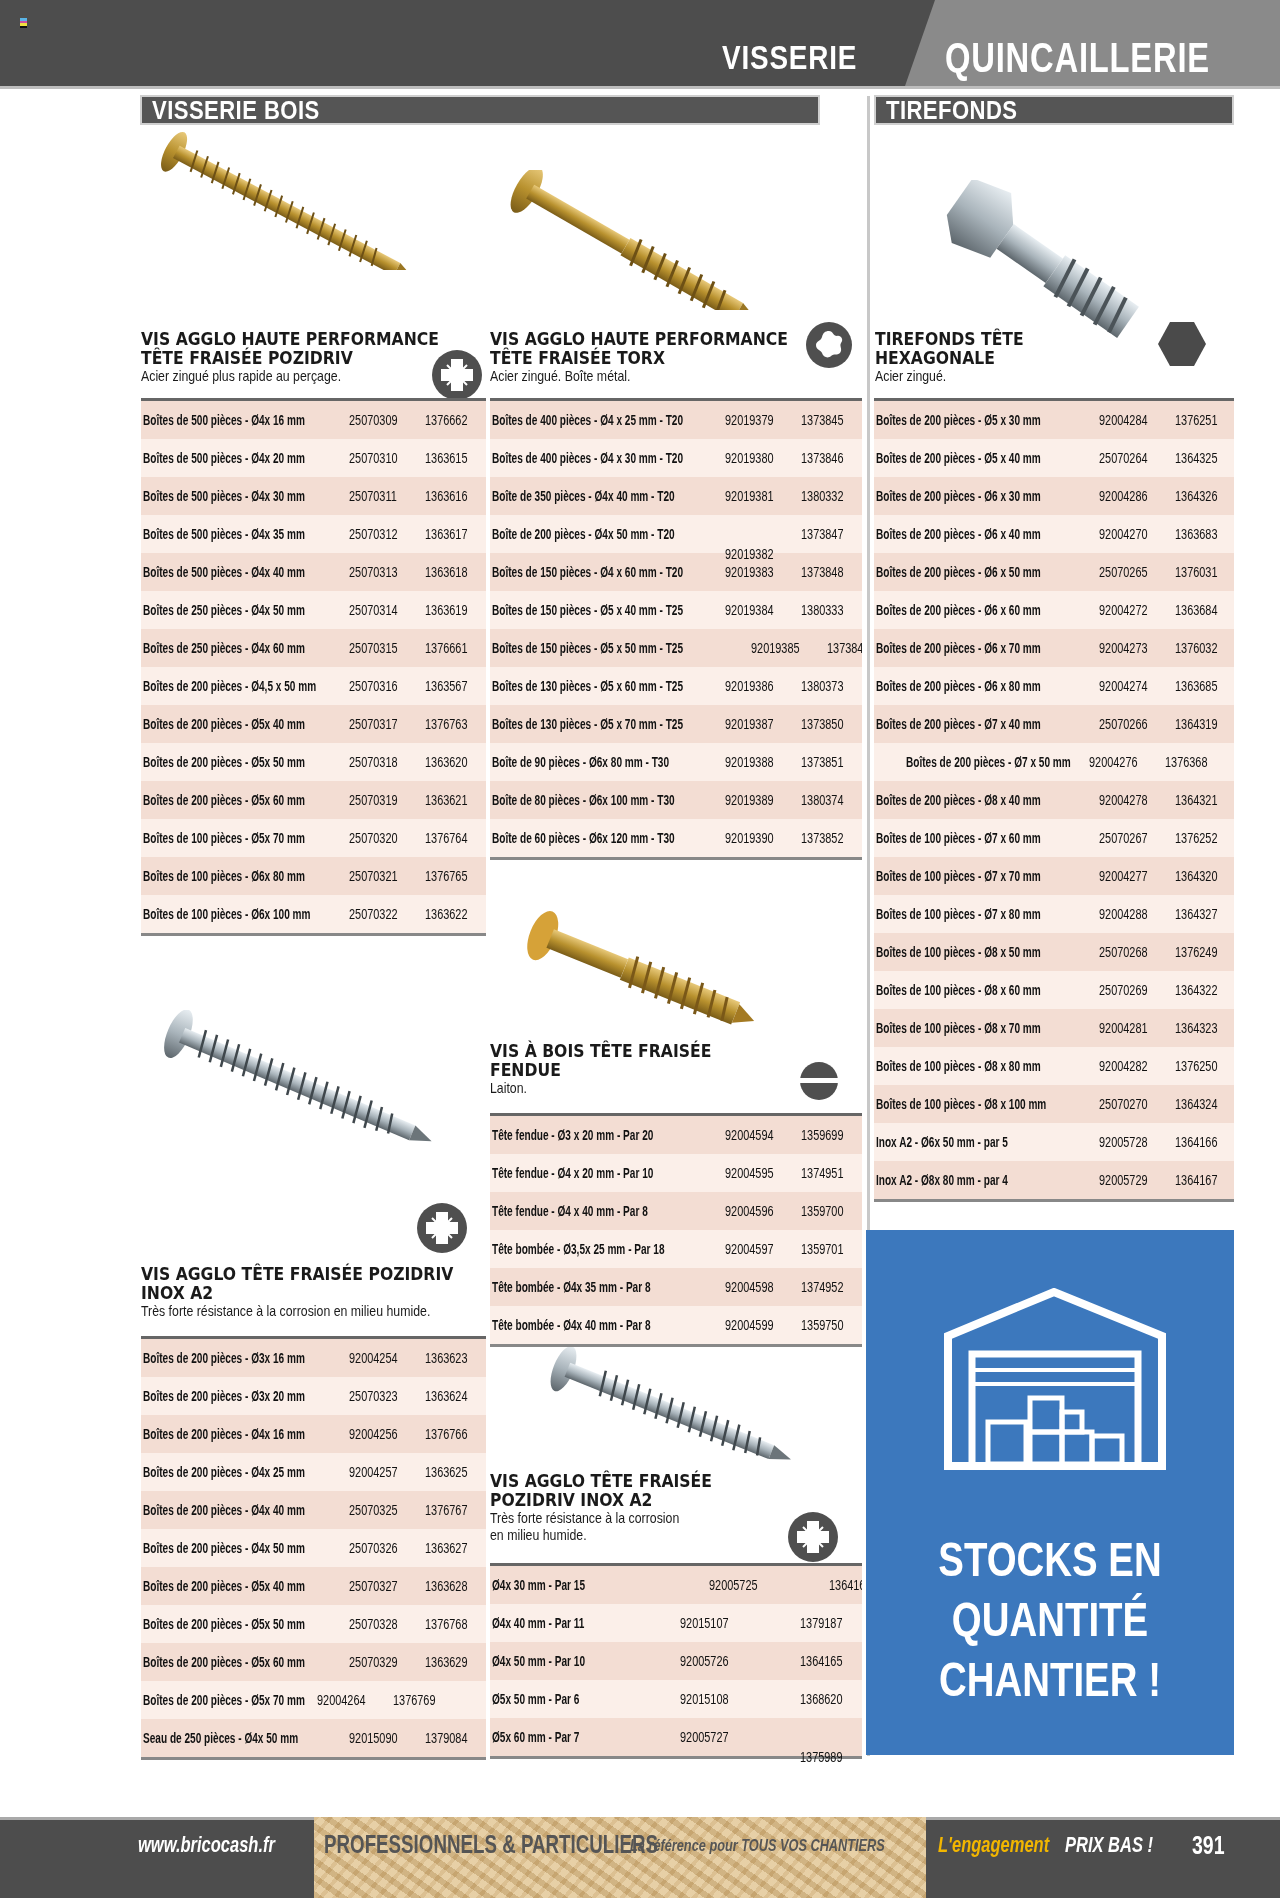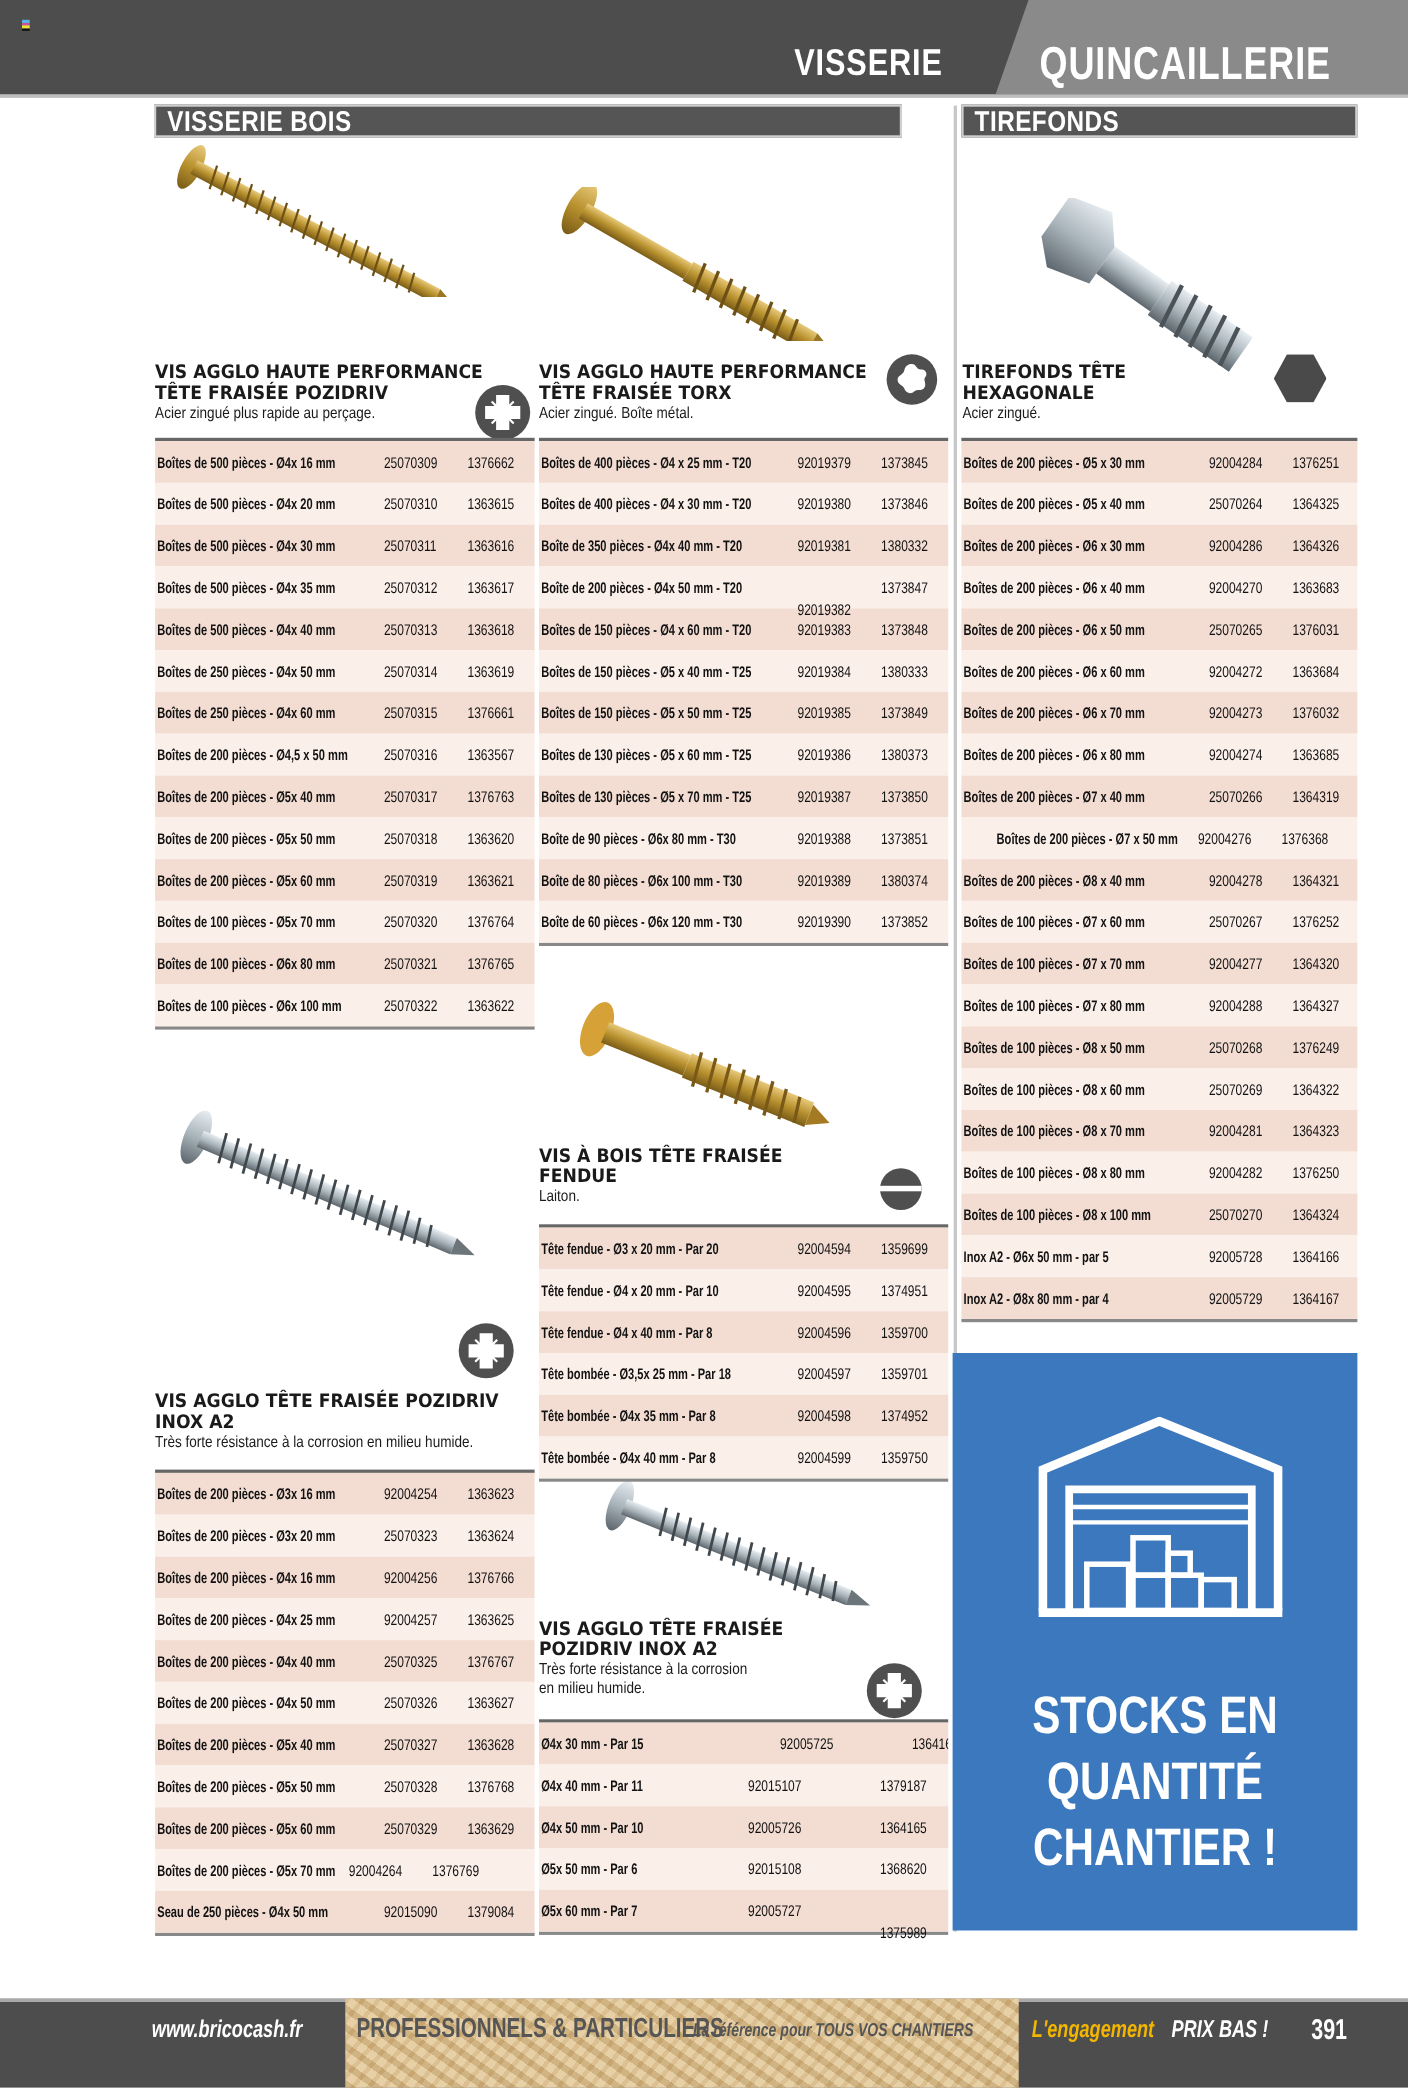--- a/index.html
+++ b/index.html
@@ -347,21 +347,21 @@
       <div class="cell c-num" style="width: 76px;"><span>92019383</span></div>
       <div class="cell c-num" style="flex: 1 1 0%;"><span>1373848</span></div>
     </div>
     <div class="row">
       <div class="cell c-desc" style="width: 235px;"><span>Boîtes de 150 pièces - Ø5 x 40 mm - T25</span></div>
       <div class="cell c-num" style="width: 76px;"><span>92019384</span></div>
       <div class="cell c-num" style="flex: 1 1 0%;"><span>1380333</span></div>
     </div>
     <div class="row">
       <div class="cell c-desc" style="width: 235px;"><span>Boîtes de 150 pièces - Ø5 x 50 mm - T25</span></div>
-      <div class="cell c-num" style="width: 76px;"><span>92019385</span></div>
+      <div class="cell c-num" style="width: 76px; margin-left: 26px;"><span>92019385</span></div>
       <div class="cell c-num" style="flex: 1 1 0%;"><span>1373849</span></div>
     </div>
     <div class="row">
       <div class="cell c-desc" style="width: 235px;"><span>Boîtes de 130 pièces - Ø5 x 60 mm - T25</span></div>
       <div class="cell c-num" style="width: 76px;"><span>92019386</span></div>
       <div class="cell c-num" style="flex: 1 1 0%;"><span>1380373</span></div>
     </div>
     <div class="row">
       <div class="cell c-desc" style="width: 235px;"><span>Boîtes de 130 pièces - Ø5 x 70 mm - T25</span></div>
       <div class="cell c-num" style="width: 76px;"><span>92019387</span></div>

